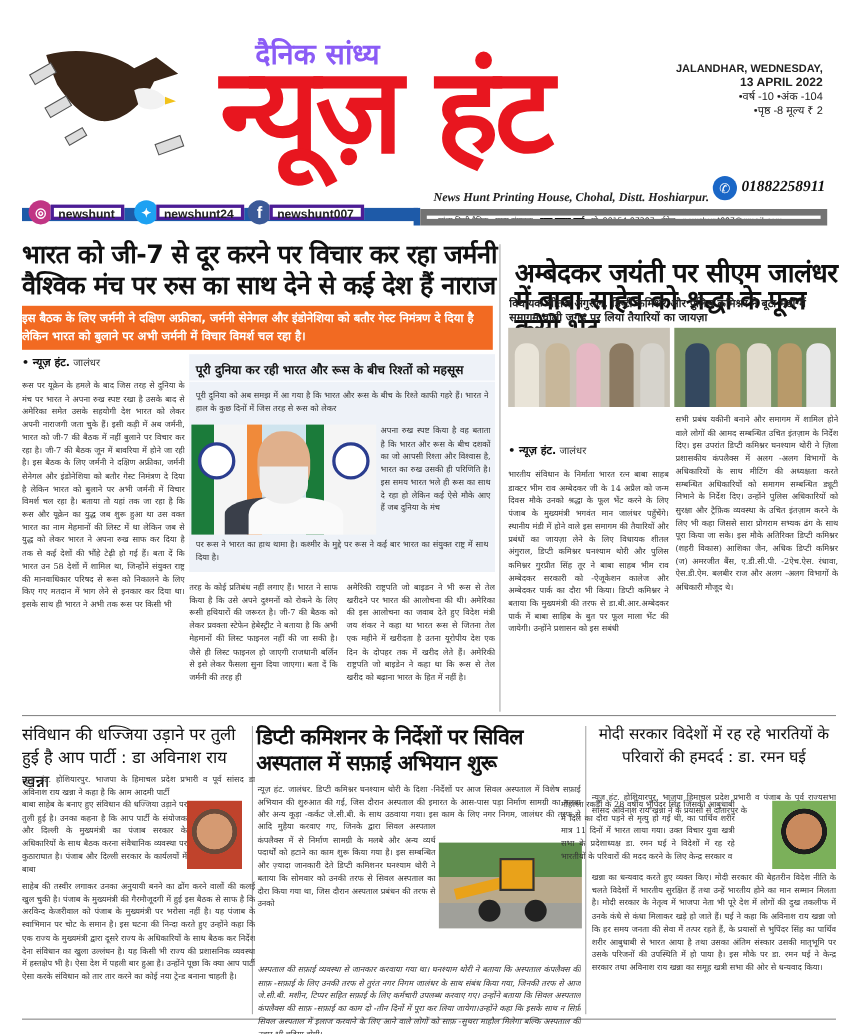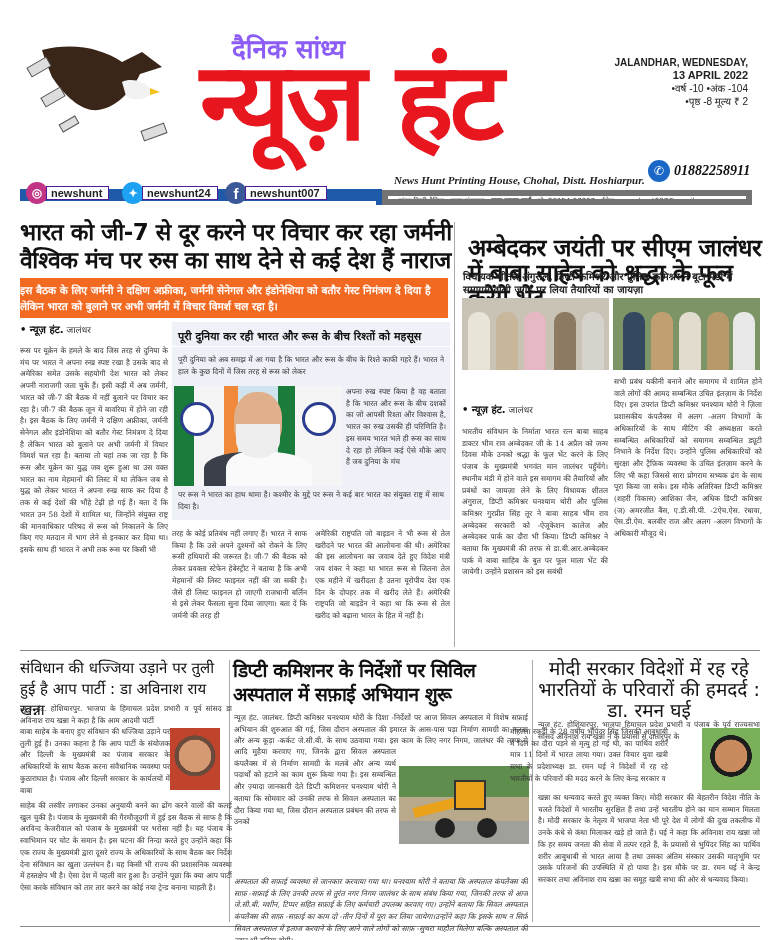--- a/index.html
+++ b/index.html
@@ -15,21 +15,21 @@
   .dateline .date { font-weight: bold; font-size: 11px; }
   .printing { left: 394px; top: 163px; font-family: "Liberation Serif", serif; font-style: italic; font-size: 11px; font-weight: bold; color: #222; margin-top: 11px; }
   .phone { left: 648px; top: 160px; display: flex; align-items: center; gap: 4px; }
   .phone .circ { width: 22px; height: 22px; border-radius: 50%; background: #1a67c7; color: #fff; font-size: 12px; display: flex; align-items: center; justify-content: center; }
   .phone .num { font-family: "Liberation Serif", serif; font-style: italic; font-weight: bold; font-size: 14px; color: #111; }
 
   
   .social-bar { left: 20px; top: 189px; width: 360px; height: 12px; background: #1e5aa8; }
   .social { top: 182px; display: flex; align-items: center; }
   .social .ic { width: 22px; height: 22px; border-radius: 50%; display: flex; align-items: center; justify-content: center; color: #fff; font-weight: bold; font-size: 12px; font-family: "Liberation Sans", sans-serif; }
-  .social .lbl { background: #fff; border: 1px solid #4c1d95; font-family: "Liberation Sans", sans-serif; font-weight: bold; font-size: 11px; padding: 0 6px 0 4px; height: 14px; line-height: 12px; color: #222; margin-left: -2px; }
+  .social .lbl { background: #fff; border: 3px solid #4c1d95; font-family: "Liberation Sans", sans-serif; font-weight: bold; font-size: 11px; padding: 0 6px 0 4px; height: 14px; line-height: 12px; color: #222; margin-left: -2px; }
   .editor-strip { left: 382px; top: 190px; width: 370px; height: 15px; border: 6px solid #737373; background: #fff; font-size: 7px; line-height: 11px; padding-left: 6px; color: #333; white-space: nowrap; overflow: hidden; }
   .editor-strip b { font-weight: bold; color: #111; }
   .blue-cap { left: 376px; top: 189px; width: 6px; height: 16px; background: #1e5aa8; }
 
   
   .hl { font-weight: bold; color: #111; letter-spacing: -0.5px; }
   .lead-hl { left: 20px; top: 218px; width: 440px; font-size: 23px; line-height: 28px; }
   .lead-banner { left: 20px; top: 278px; width: 428px; height: 40px; background: #f26a22; color: #fff; font-size: 10.5px; line-height: 16px; text-align: left; padding-top: 4px; font-weight: bold; }
   .right-hl { left: 468px; top: 222px; width: 295px; font-size: 24px; line-height: 25px; margin-top: 14px; }
   .right-sub { left: 463px; top: 270px; width: 295px; font-size: 10px; line-height: 13px; font-weight: bold; color: #222; }
@@ -79,21 +79,21 @@
 
   .bot-b-hl { left: 233px; top: 658px; width: 295px; font-size: 19px; line-height: 24px; }
   .bot-b-text1 { left: 234px; top: 712px; width: 294px; height: 34px; }
   .bot-b-text2 { left: 234px; top: 746px; width: 162px; height: 82px; }
   .jcb { left: 399px; top: 766px; width: 130px; height: 78px; background: linear-gradient(180deg,#5f8d4e 0 40%, #b9a98b 40% 70%, #a0a09a 70%); overflow: hidden; }
   .jcb .cab { position: absolute; left: 55px; top: 14px; width: 32px; height: 30px; background: #e9a21a; border: 2px solid #333; }
   .jcb .arm { position: absolute; left: 14px; top: 36px; width: 50px; height: 10px; background: #e9a21a; transform: rotate(-14deg); }
   .jcb .wheel { position: absolute; width: 20px; height: 20px; border-radius: 50%; background: #222; top: 52px; }
   .bot-b-text3 { left: 234px; top: 876px; width: 294px; height: 80px; font-style: italic; }
 
-  .bot-c-hl { left: 538px; top: 658px; width: 222px; font-size: 19px; line-height: 21px; text-align: center; font-weight: normal; color: #111; }
+  .bot-c-hl { left: 538px; top: 658px; width: 222px; font-size: 14px; line-height: 21px; text-align: center; font-weight: normal; color: #111; }
   .bot-c-text1 { left: 538px; top: 703px; width: 222px; height: 22px; margin-top: 16px; }
   .bot-c-text2 { left: 510px; top: 726px; width: 158px; height: 82px; }
   .raman { left: 702px; top: 728px; width: 58px; height: 62px; background: radial-gradient(circle at 50% 45%, #c98a5e 0 36%, #1d1d1d 37% 46%, #7bb05a 47%); }
   .bot-c-text3 { left: 538px; top: 792px; width: 222px; height: 128px; }
 </style>
 </head>
 <body>
 
 <svg class="abs eagle" viewBox="0 0 150 120">
   <path d="M20 28 C50 20 80 26 100 40 L120 30 L140 45 L118 52 C110 70 90 90 70 88 C55 86 40 70 30 55 C26 45 22 35 20 28Z" fill="#3a2618"></path>

